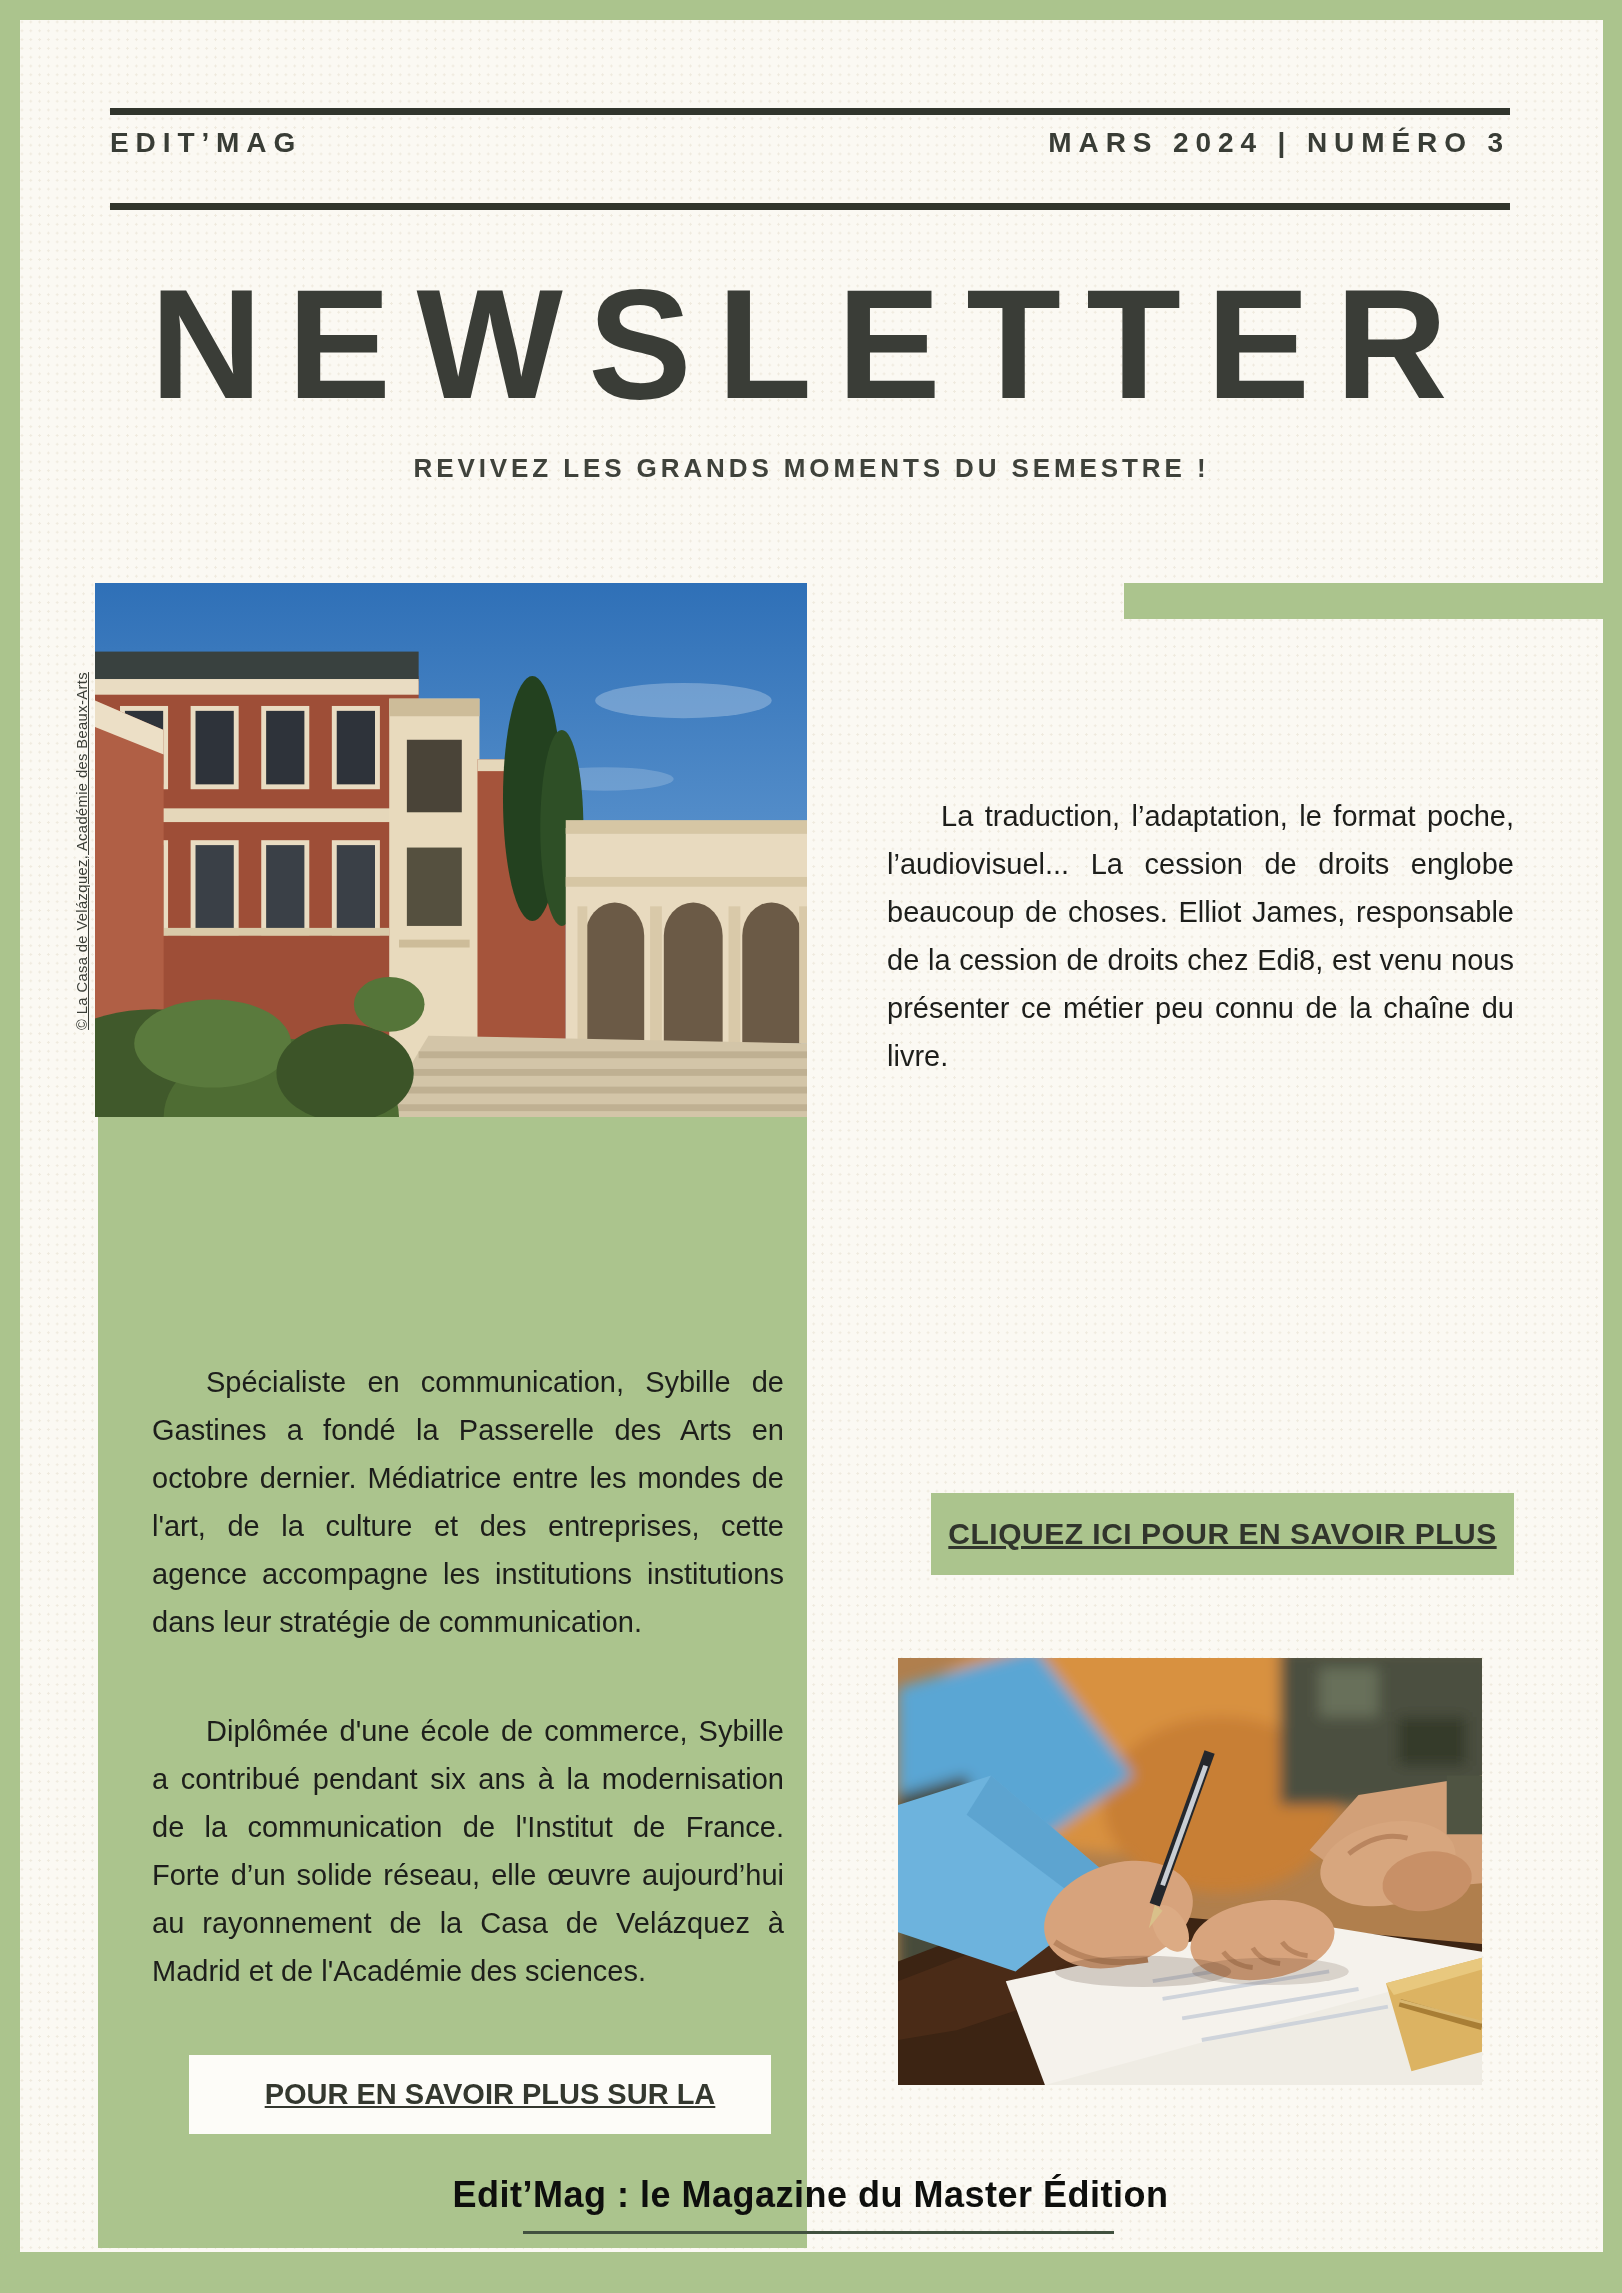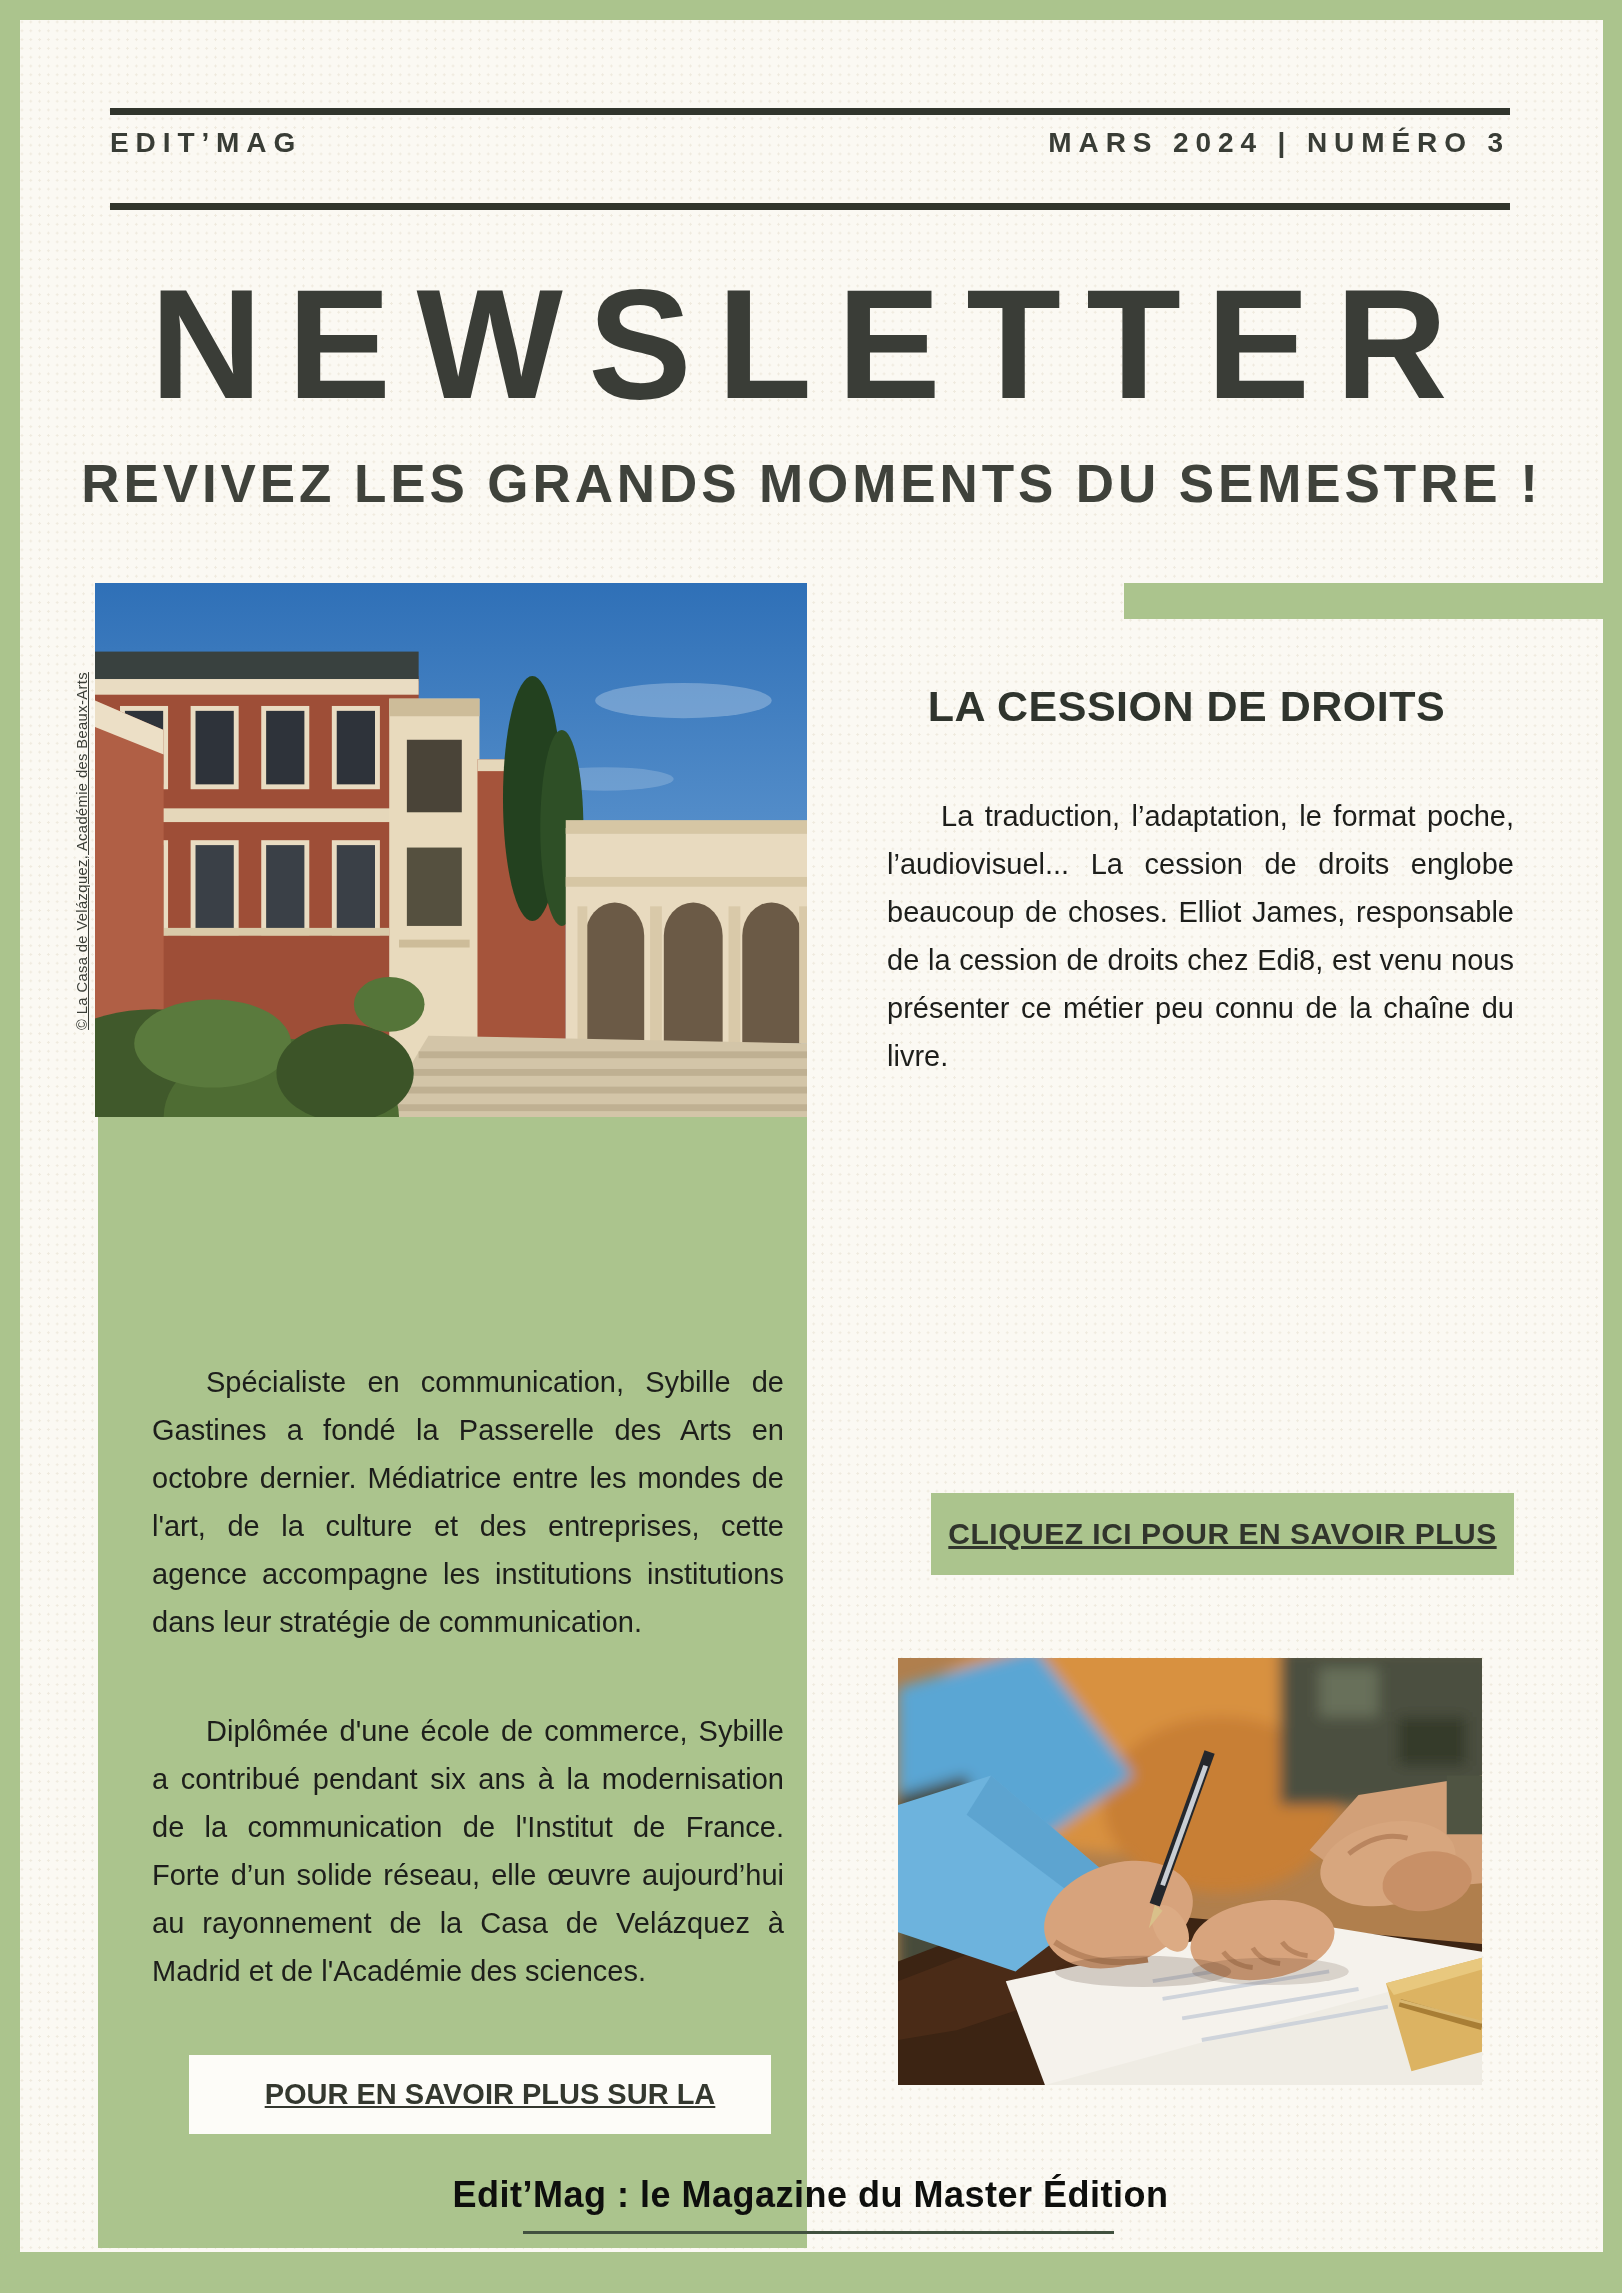--- a/index.html
+++ b/index.html
@@ -21,21 +21,21 @@
 
   .rule{position:absolute;background:#31352c;height:6.9px;left:110px;width:1400px;}
   .rule-top{top:108px;}
   .rule-bottom{top:203px;}
 
   .masthead{position:absolute;left:110px;top:127px;width:1400px;display:flex;justify-content:space-between;
     color:#393d36;font-size:28px;font-weight:600;letter-spacing:6.9px;}
   .title{position:absolute;left:59px;top:267px;width:1505px;text-align:center;
     color:#3a3d37;font-size:155px;font-weight:800;letter-spacing:25.5px;line-height:1;white-space:nowrap;}
   .subtitle{position:absolute;left:59px;top:453px;width:1505px;text-align:center;
-    color:#3f423b;font-size:53px;font-weight:800;letter-spacing:3.9px;white-space:nowrap;}
+    color:#3f423b;font-size:26px;font-weight:800;letter-spacing:3.9px;white-space:nowrap;}
 
   .photo1{position:absolute;left:95px;top:583px;width:712px;height:534px;}
   .photo1 svg,.photo2 svg{display:block;width:100%;height:100%;}
   .photo1-caption{
     position:absolute;left:82px;top:851px;
     transform:translate(-50%,-50%) rotate(-90deg);
     white-space:nowrap;font-size:14.7px;color:#3b3e37;text-decoration:underline;letter-spacing:0.4px;
   }
 
   .green-bar{position:absolute;left:1124px;top:583px;width:498px;height:36px;background:#abc48d;}
@@ -167,21 +167,20 @@
       <ellipse cx="60" cy="520" rx="130" ry="85" fill="#40592b"></ellipse>
       <ellipse cx="190" cy="545" rx="120" ry="80" fill="#4e6c33"></ellipse>
       <ellipse cx="120" cy="470" rx="80" ry="45" fill="#5a7a3d"></ellipse>
       <ellipse cx="255" cy="500" rx="70" ry="50" fill="#3c5428"></ellipse>
       <ellipse cx="300" cy="430" rx="36" ry="28" fill="#557539"></ellipse>
     </svg>
   </div>
   <div class="photo1-caption">© La Casa de Velázquez, Académie des Beaux-Arts</div>
 
   <div class="green-bar"></div>
-  <div class="right-col-heading">LA CESSION DE DROITS</div>
   <p class="bodytext rp1">La traduction, l’adaptation, le format poche, l’audiovisuel... La cession de droits englobe beaucoup de choses. Elliot James, responsable de la cession de droits chez Edi8, est venu nous présenter ce métier peu connu de la chaîne du livre.</p>
 
   <a href="#" class="green-button">
     <span>CLIQUEZ ICI POUR EN SAVOIR PLUS</span>
   </a>
 
   <div class="photo2">
     <svg viewBox="0 0 596 436" preserveAspectRatio="none">
       <defs>
           <filter id="soft" x="-20%" y="-20%" width="140%" height="140%">

